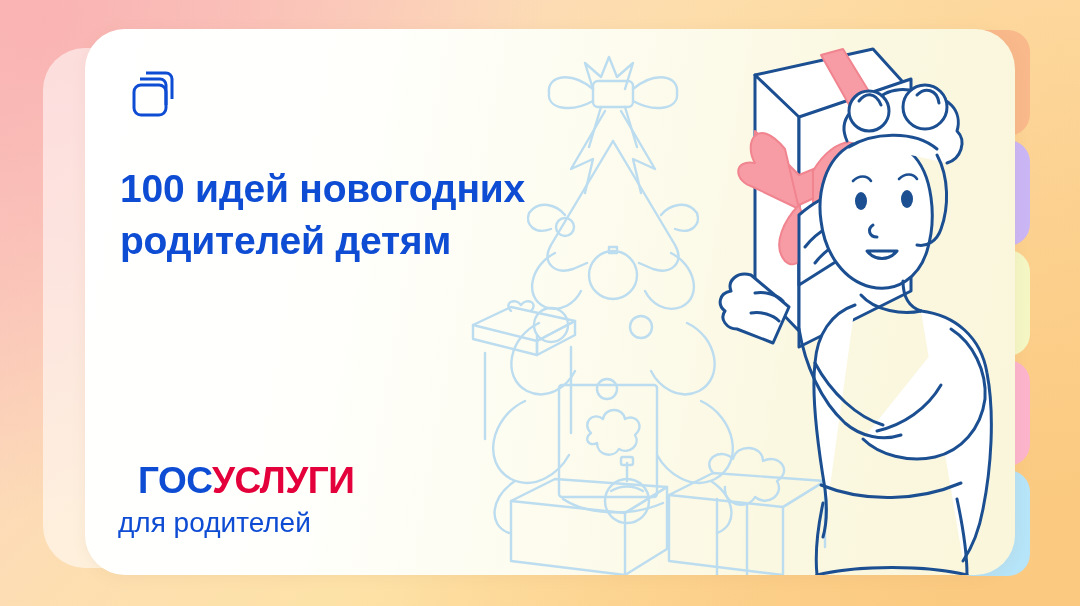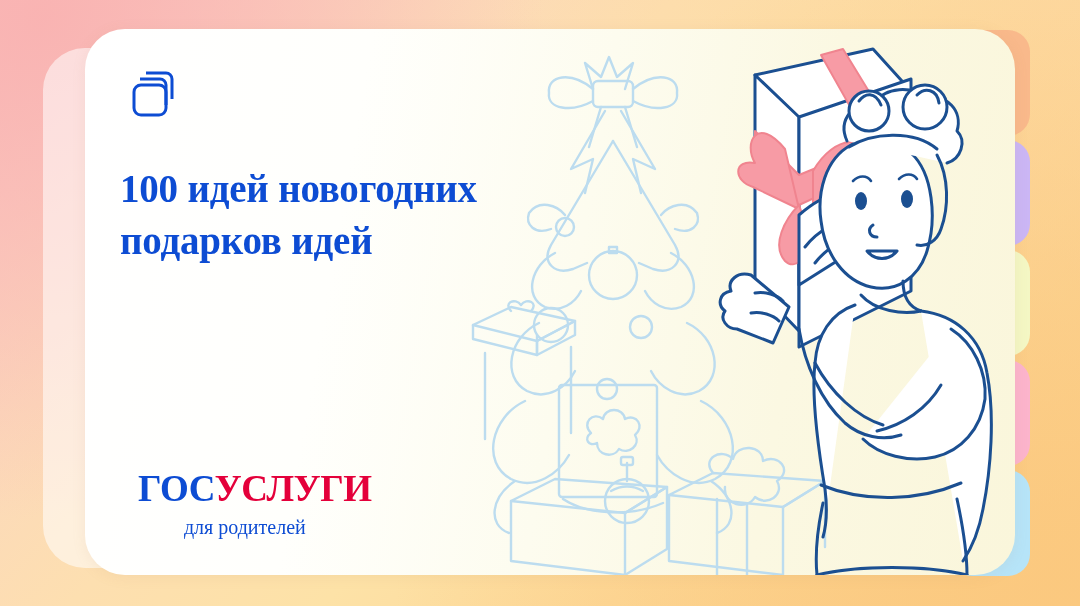--- a/index.html
+++ b/index.html
@@ -5,21 +5,21 @@
   html, body {
     margin: 0;
     padding: 0;
     background: #ffffff;
   }
   #stage {
     position: relative;
     width: 1080px;
     height: 606px;
     overflow: hidden;
-    font-family: Liberation Serif, serif;
+    font-family: Liberation Sans, sans-serif;
   }
 
   
   .bg {
     position: absolute;
     inset: 0;
     background:
       linear-gradient(135deg,
         #f9c4c0 0%,
         #fbcfc2 12%,
@@ -108,24 +108,23 @@
     font-weight: bold;
     letter-spacing: -0.5px;
     line-height: 1;
     white-space: nowrap;
     margin-left: 20px;
   }
   .logo-blue { color: #0d4cd3; }
   .logo-red  { color: #e4003a; }
   .logo-sub {
     margin-top: 10px;
-    font-size: 20px;
+    font-size: 28px;
     color: #0d4cd3;
     line-height: 1;
-    text-align: center;
   }
 
   
   .illustration {
     position: absolute;
     right: 0;
     bottom: 0;
     width: 560px;
     height: 546px;
   }
@@ -263,21 +262,21 @@
     <div class="stack-icon">
       <svg viewBox="0 0 58 58" xmlns="http://www.w3.org/2000/svg" fill="none" stroke="#0d4cd3" stroke-width="3" stroke-linejoin="round">
         <path d="M20 8 h20 a6 6 0 0 1 6 6 v20"></path>
         <path d="M14 14 h20 a6 6 0 0 1 6 6 v20"></path>
         <rect x="8" y="20" width="32" height="30" rx="7"></rect>
       </svg>
     </div>
 
     <h1 class="title">
       <span class="title-line">100 идей новогодних</span>
-      <span class="title-line">подарков идей</span>
+      <span class="title-line">родителей детям</span>
     </h1>
 
     <div class="logo">
       <div class="logo-word"><span class="logo-blue">ГОС</span><span class="logo-red">УСЛУГИ</span></div>
       <div class="logo-sub">для родителей</div>
     </div>
 
   </div>
 </div>
 

